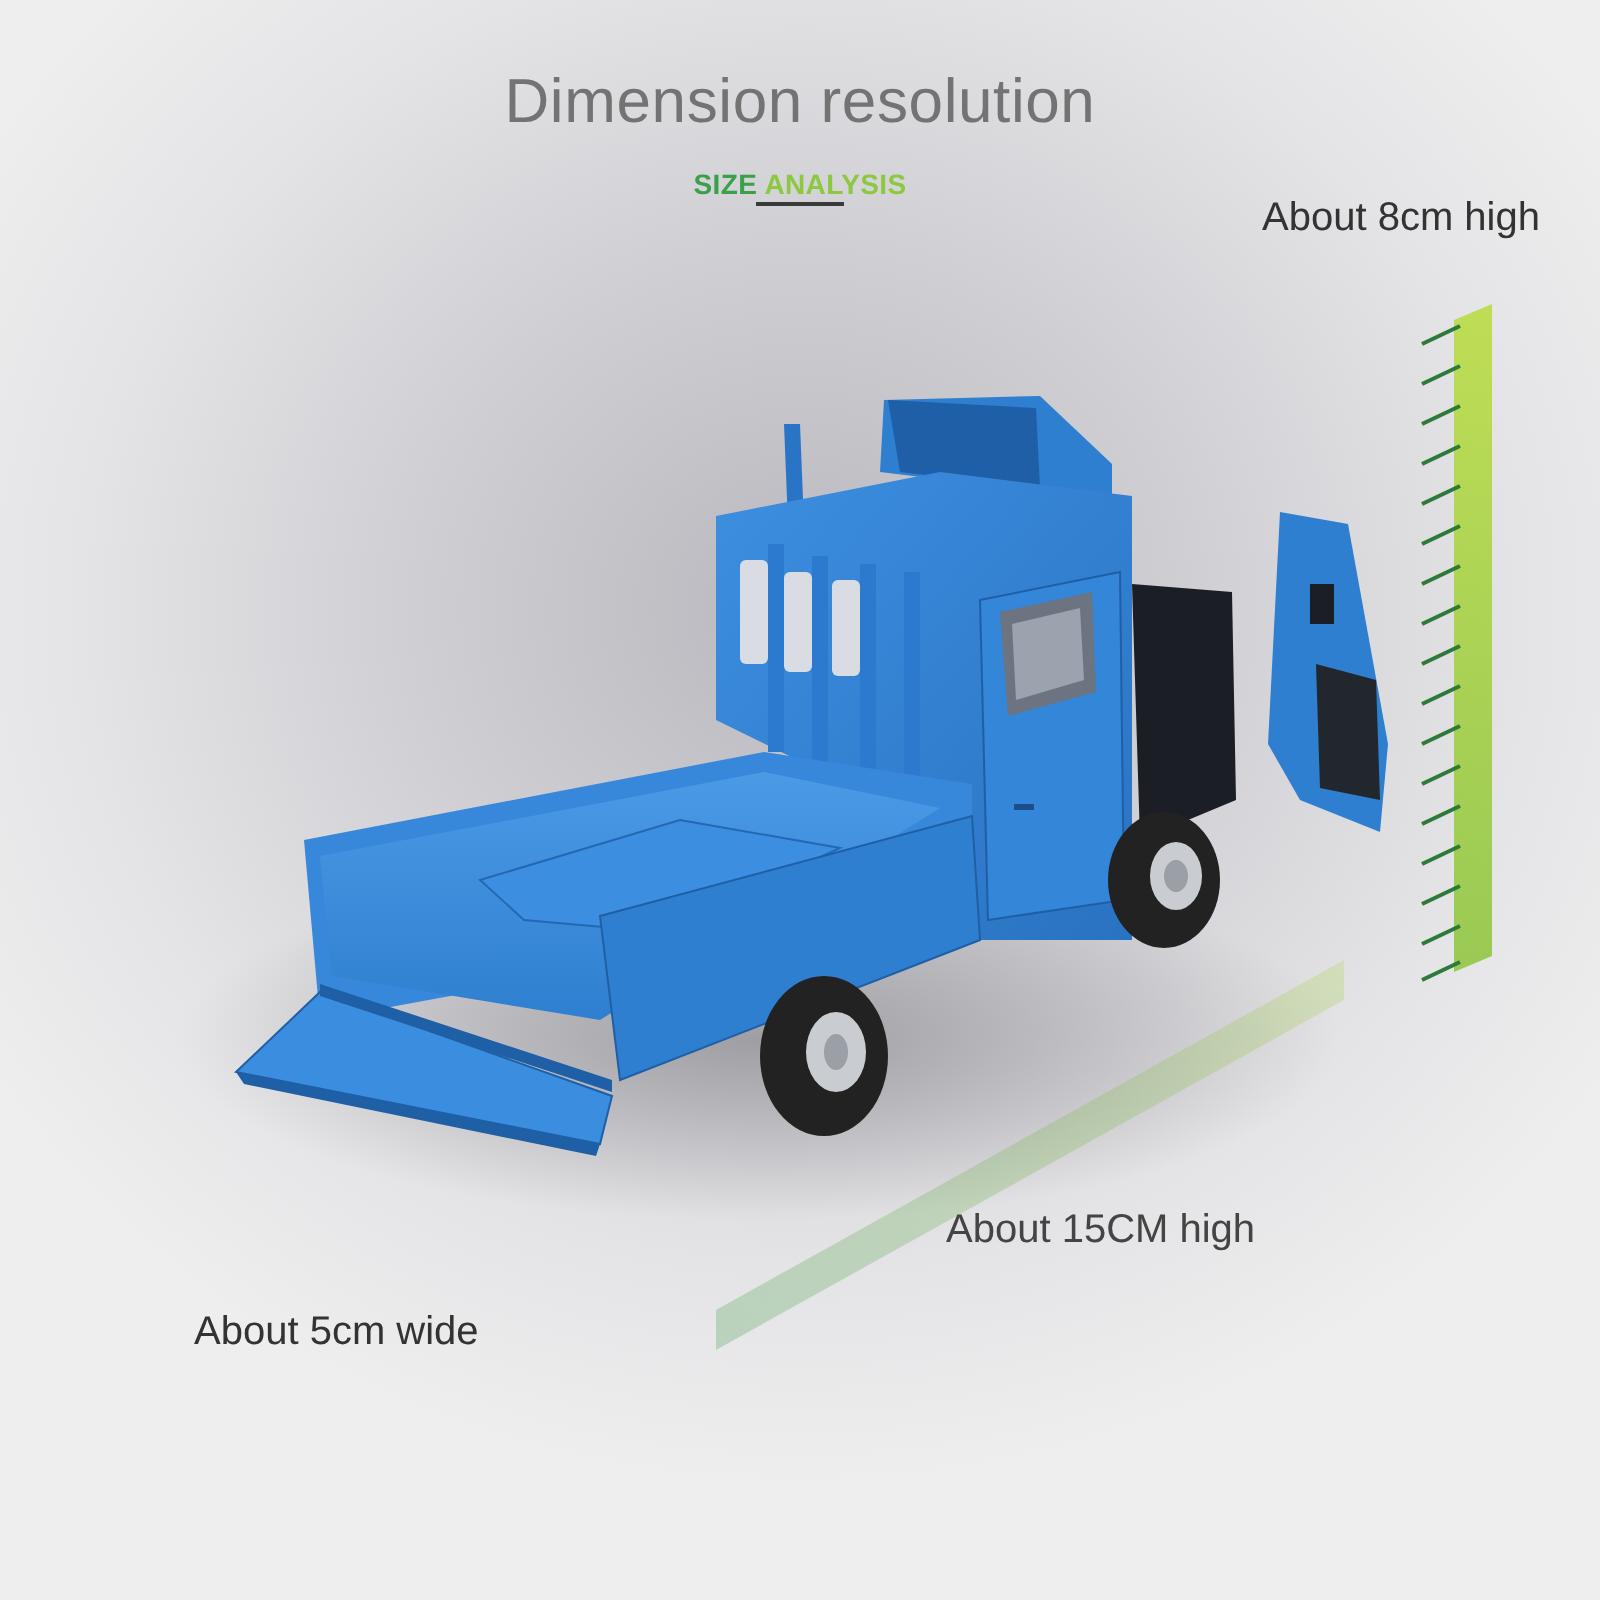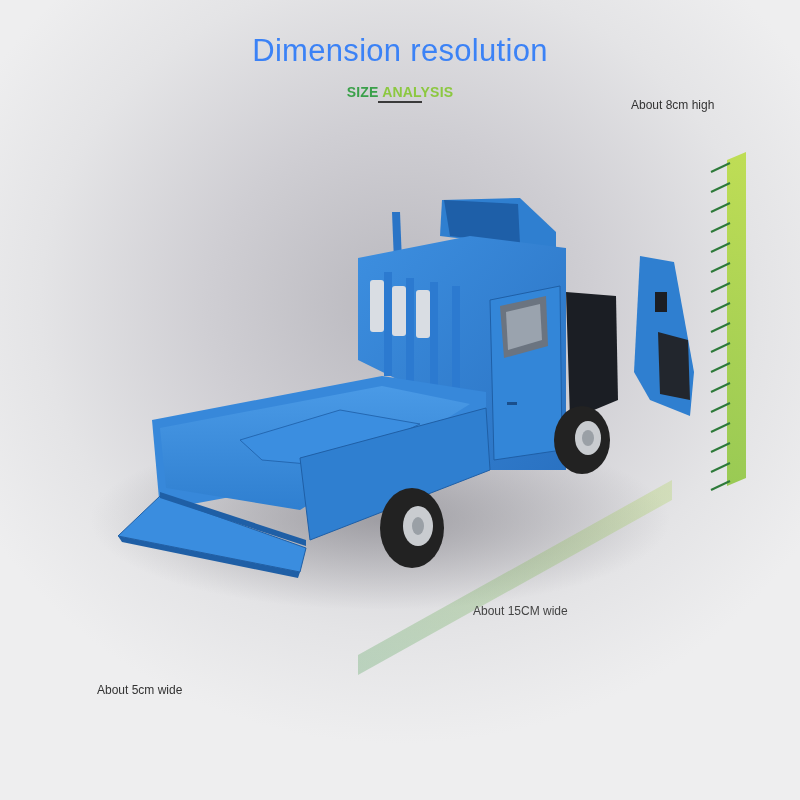--- a/index.html
+++ b/index.html
@@ -3,37 +3,37 @@
 <meta charset="utf-8">
 <style>
   html, body { margin: 0; padding: 0; }
   body {
     width: 800px; height: 800px; overflow: hidden; position: relative;
     font-family: "Liberation Sans", sans-serif;
     background: radial-gradient(ellipse 60% 55% at 50% 38%, #b9b8be 0%, #cfced3 40%, #e4e4e6 75%, #eeeeef 100%);
   }
   .title {
     position: absolute; top: 33px; left: 0; width: 800px; text-align: center;
-    font-size: 31px; color: #3b82f6; letter-spacing: 0.3px;
+    font-size: 31px; color: #737373; letter-spacing: 0.3px;
   }
   .subtitle {
     position: absolute; top: 84px; left: 0; width: 800px; text-align: center;
     font-size: 14px; font-weight: bold; letter-spacing: 0.2px;
   }
   .subtitle .s1 { color: #3aa04a; }
   .subtitle .s2 { color: #8cc840; }
   .underline {
     position: absolute; top: 101px; left: 378px; width: 44px; height: 2px; background: #3a3a3a;
   }
   .label {
-    position: absolute; font-size: 12px; color: #333;
+    position: absolute; font-size: 20px; color: #333;
   }
   #lbl-high { top: 98px; left: 631px; }
   #lbl-long { top: 604px; left: 473px; color: #444; }
-  #lbl-wide { top: 655px; left: 97px; margin-top: 28px; }
+  #lbl-wide { top: 655px; left: 97px; }
   svg.layer { position: absolute; left: 0; top: 0; }
 </style>
 </head>
 <body>
 
 <div class="title">Dimension resolution</div>
 <div class="subtitle"><span class="s1">SIZE </span><span class="s2">ANALYSIS</span></div>
 <div class="underline"></div>
 
 <svg class="layer" width="800" height="800">
@@ -236,14 +236,14 @@
       <line x1="282" y1="672" x2="282" y2="654"></line>
       <line x1="288" y1="674" x2="288" y2="656"></line>
       <line x1="294" y1="676" x2="294" y2="658"></line>
       <line x1="300" y1="678" x2="300" y2="660"></line>
       <line x1="305" y1="684" x2="305" y2="648"></line>
     </g>
   </g>
 </svg>
 
 <div class="label" id="lbl-high">About 8cm high</div>
-<div class="label" id="lbl-long">About 15CM wide</div>
+<div class="label" id="lbl-long">About 15CM high</div>
 <div class="label" id="lbl-wide">About 5cm wide</div>
 
 </body></html>

